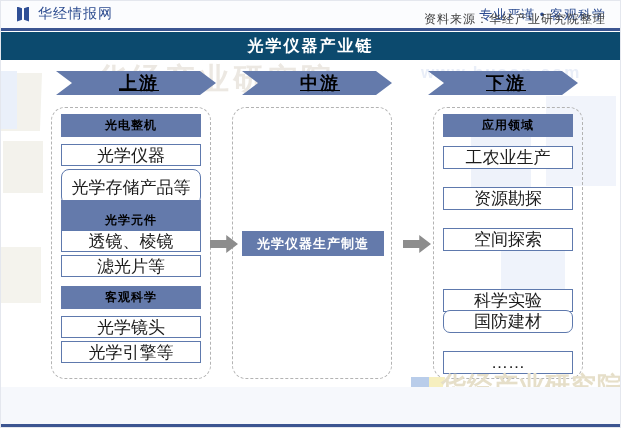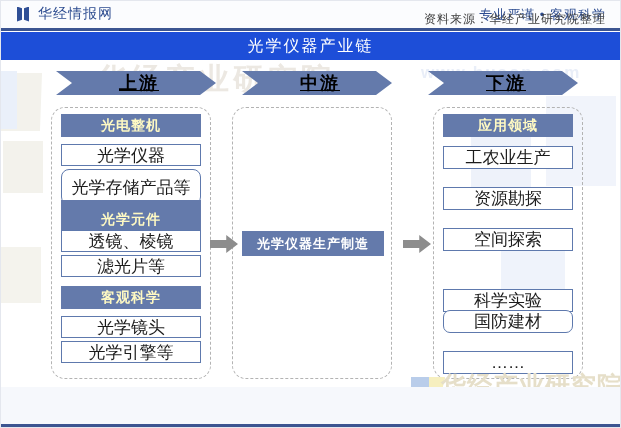--- a/index.html
+++ b/index.html
@@ -169,24 +169,24 @@
     font-size: 13px;
     color: #2d4c90;
     letter-spacing: 1px;
     white-space: nowrap;
   }
 
   .titlebar {
     position: absolute;
     left: 0; right: 0; top: 31px;
     height: 28px;
-    background: #1d4ed8;
+    background: #0c4a6e;
     color: #ffffff;
     font-size: 16px;
-    font-weight: normal;
+    font-weight: bold;
     letter-spacing: 2px;
     display: flex;
     align-items: center;
     justify-content: center;
   }
 
   
   .chev {
     position: absolute;
     height: 24px;
@@ -215,22 +215,22 @@
     background: transparent;
   }
   .stage.s1 { left: 50px;  top: 106px; width: 160px; height: 272px; }
   .stage.s2 { left: 231px; top: 106px; width: 160px; height: 272px; }
   .stage.s3 { left: 432px; top: 106px; width: 150px; height: 272px; }
 
   
   .grp-head {
     position: absolute;
     background: #647aab;
-    color: #fef9c3;
-    font-size: 14px;
+    color: #000000;
+    font-size: 12px;
     font-weight: bold;
     letter-spacing: 1px;
     display: flex;
     align-items: center;
     justify-content: center;
     box-sizing: border-box;
   }
   .itm {
     position: absolute;
     background: #ffffff;

